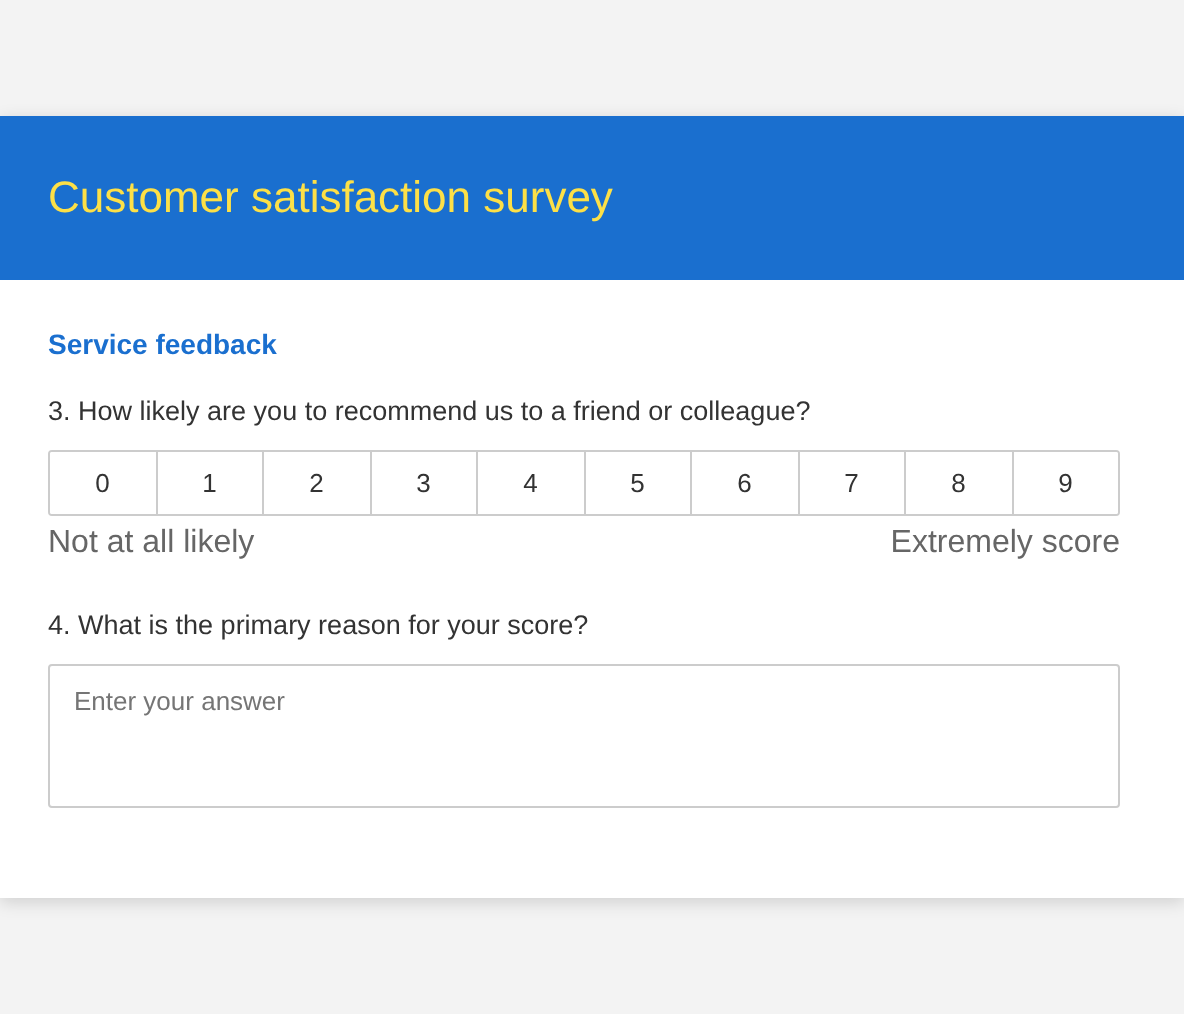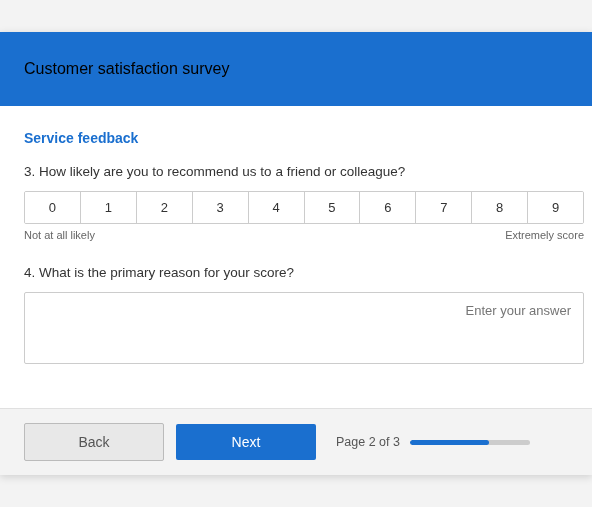--- a/index.html
+++ b/index.html
@@ -14,26 +14,26 @@
     .survey-container {
       width: 592px;
       background: #fff;
       box-shadow: 0 2px 8px rgba(0,0,0,0.15);
     }
     .survey-header {
       background: #1a6fcf;
       padding: 28px 24px 28px 24px;
     }
     .survey-header h1 {
-      color: #000000;
-      font-size: 16px;
+      color: #fde047;
+      font-size: 22px;
       font-weight: 400;
     }
     .survey-body {
-      padding: 24px 8px 20px 24px;
+      padding: 24px 32px 20px 24px;
       background: #fff;
     }
     .section-title {
       color: #1a6fcf;
       font-size: 14px;
       font-weight: 600;
       margin-bottom: 18px;
     }
     .question {
       font-size: 13.5px;
@@ -60,42 +60,41 @@
       user-select: none;
       background: #fff;
     }
     .likert-cell:last-child {
       border-right: none;
     }
     .likert-labels {
       display: flex;
       justify-content: space-between;
       margin-top: 5px;
-      font-size: 11px;
+      font-size: 16px;
       color: #666;
     }
     .question-block {
       margin-bottom: 24px;
     }
     .question-block-2 {
       margin-bottom: 20px;
       margin-top: 16px;
     }
     .answer-textarea {
       width: 100%;
       height: 72px;
       border: 1px solid #ccc;
       border-radius: 2px;
       padding: 10px 12px;
       font-size: 13px;
       color: #999;
       font-family: 'Segoe UI', Arial, sans-serif;
       resize: none;
       outline: none;
-      text-align: right;
     }
     .survey-footer {
       background: #f3f3f3;
       padding: 14px 24px;
       display: flex;
       align-items: center;
       gap: 12px;
       border-top: 1px solid #e0e0e0;
     }
     .btn-back {
@@ -181,23 +180,13 @@
 
     <div class="question-block-2">
       <div class="question">
         <span>4.</span>
         <span>What is the primary reason for your score?</span>
       </div>
       <textarea class="answer-textarea" placeholder="Enter your answer" style=""></textarea>
     </div>
   </div>
 
-  <div class="survey-footer">
-    <button class="btn-back">Back</button>
-    <button class="btn-next">Next</button>
-    <div class="page-indicator">
-      <span class="page-text">Page 2 of 3</span>
-      <div class="progress-bar-track">
-        <div class="progress-bar-fill" style="width: 66%;"></div>
-      </div>
-    </div>
-  </div>
 </div>
 
 </body></html>

